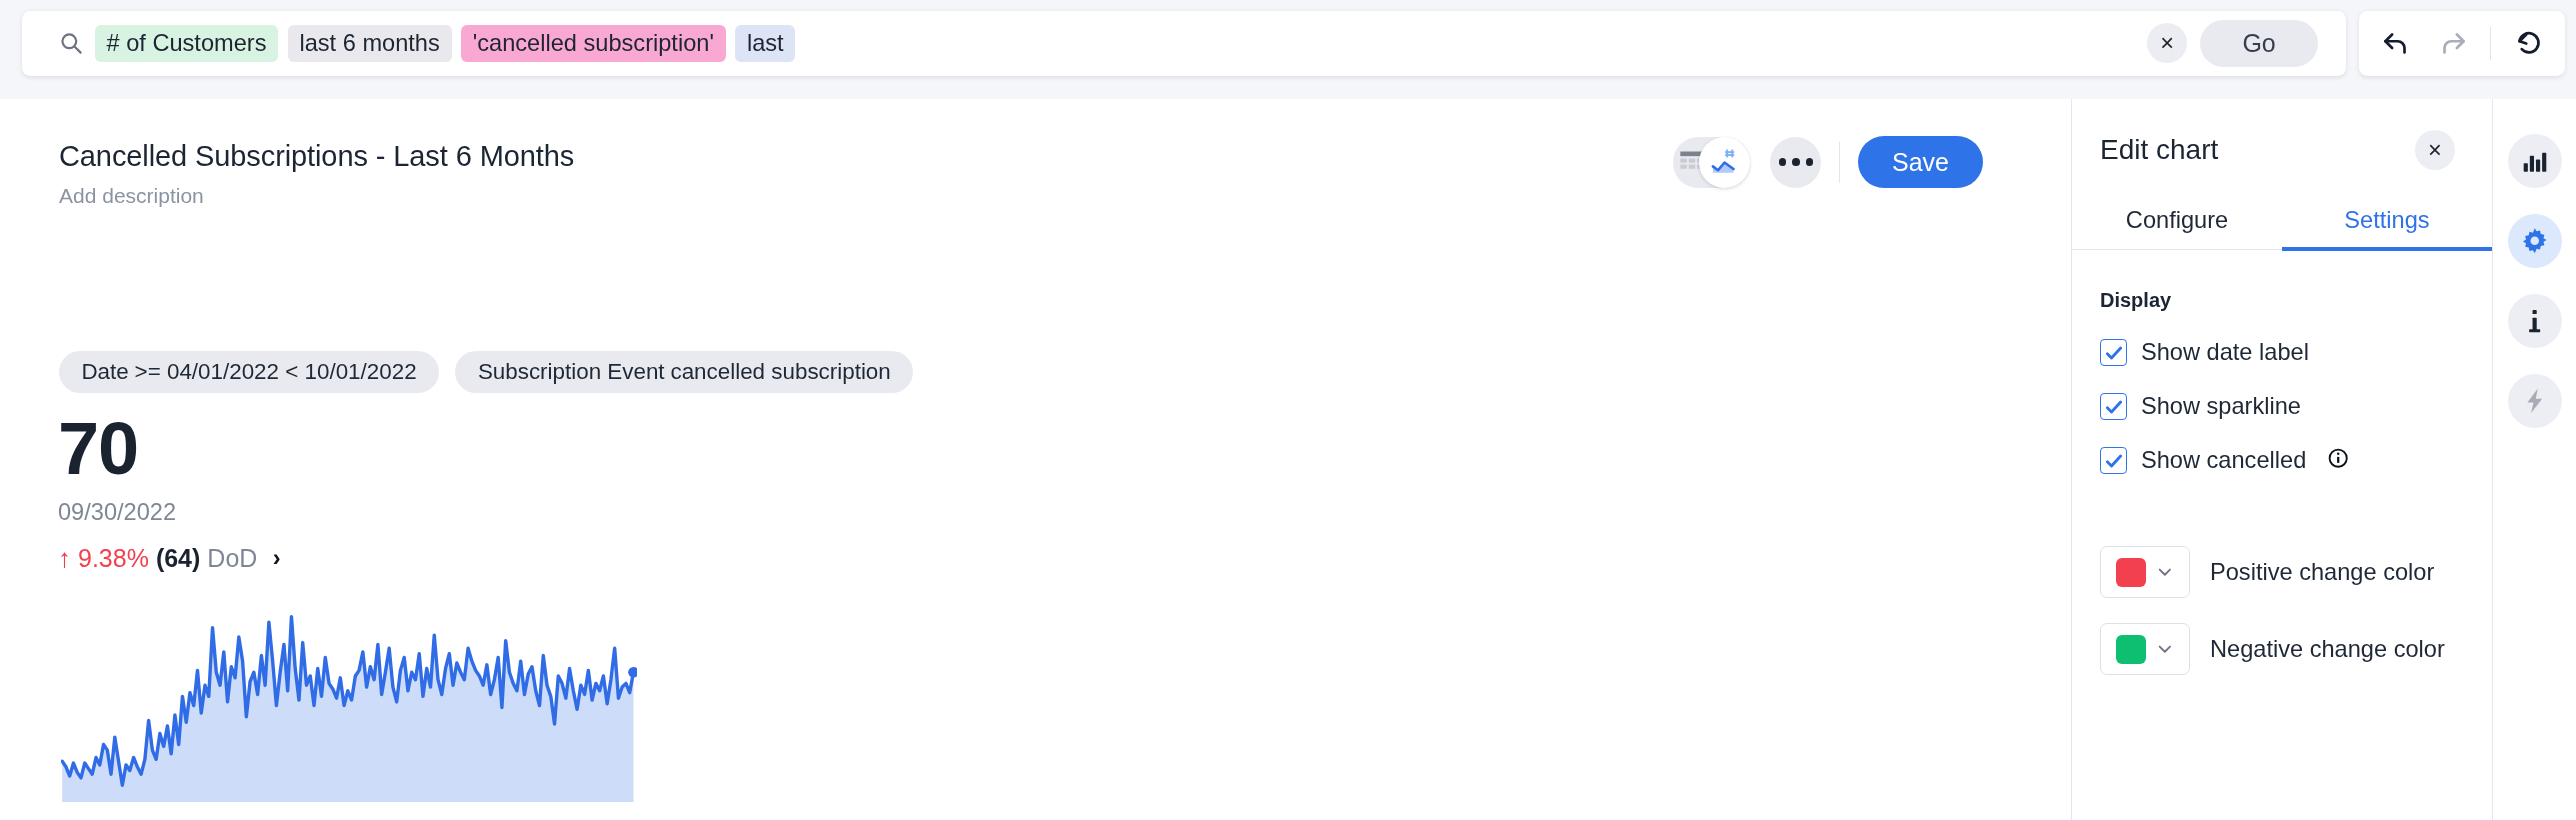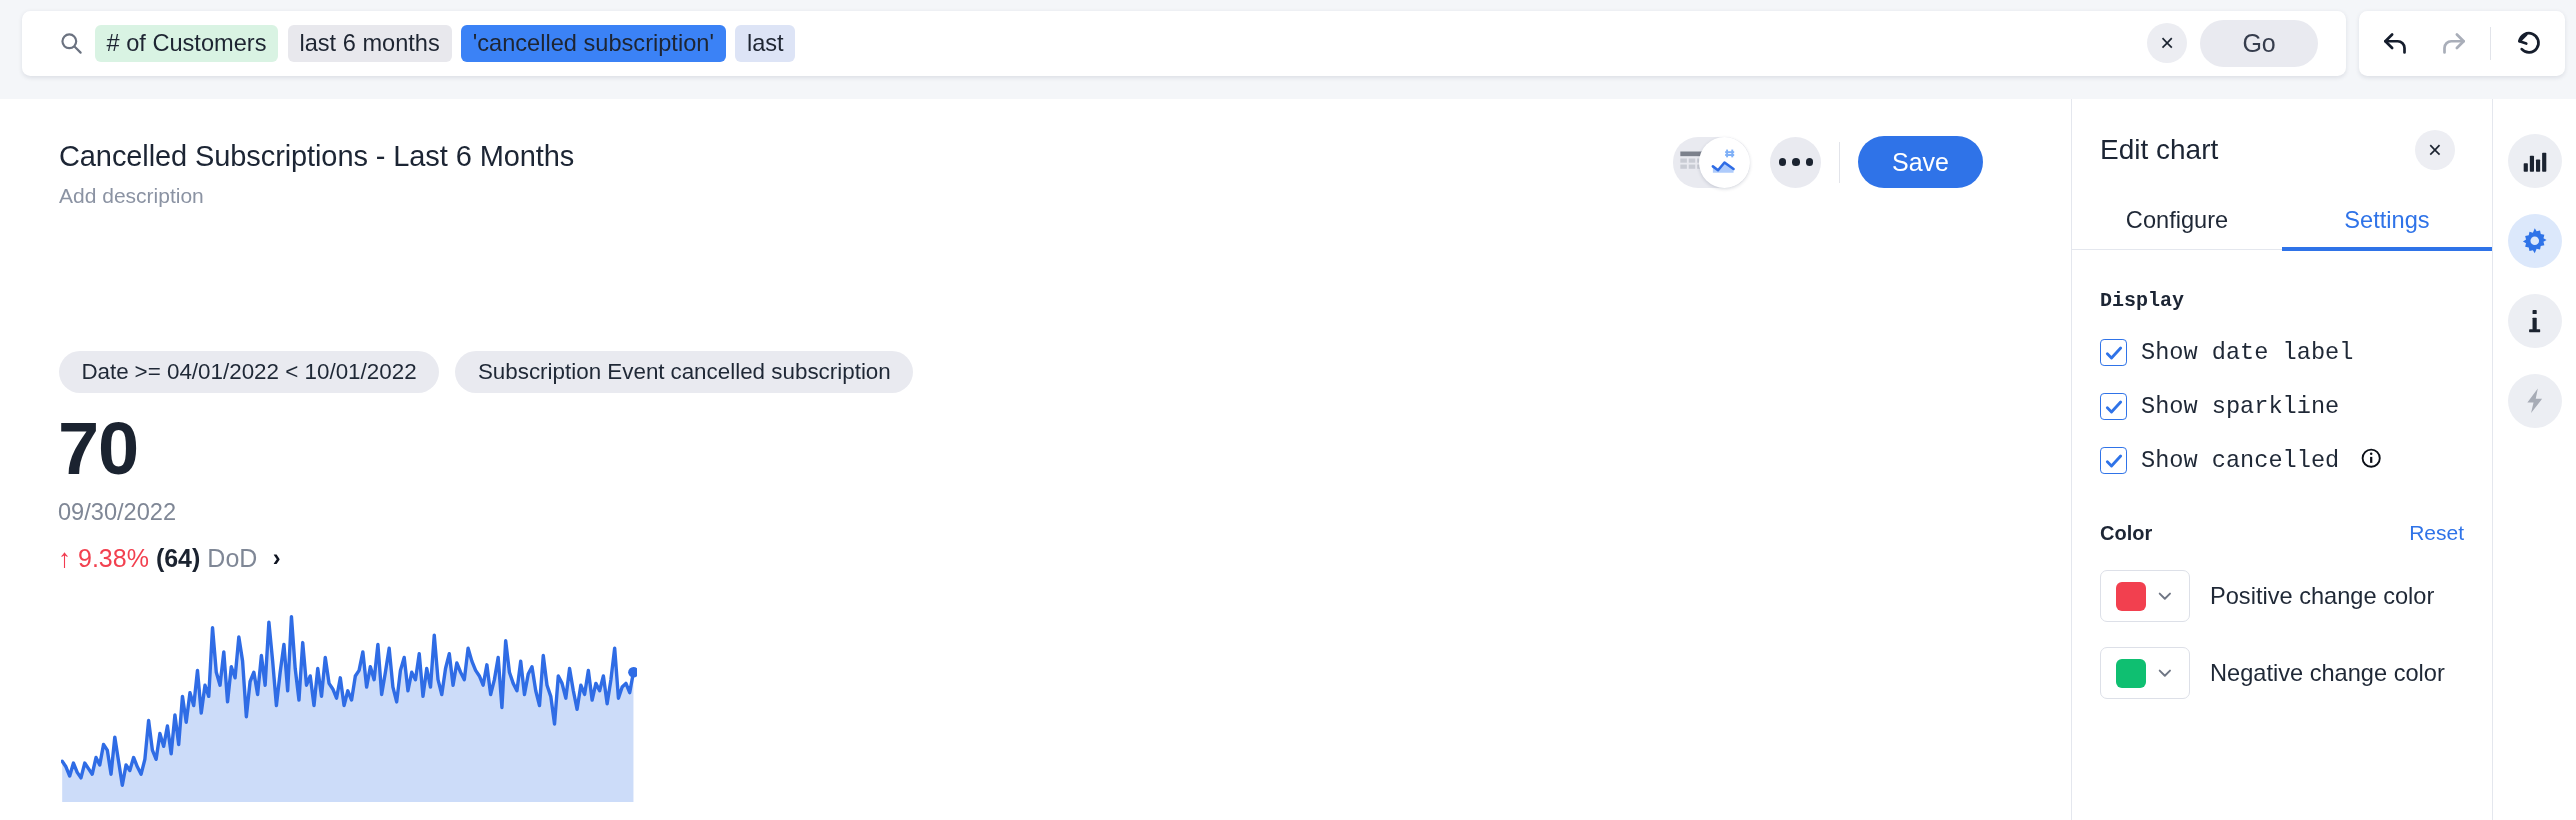--- a/index.html
+++ b/index.html
@@ -28,21 +28,21 @@
   .search-icon svg { width: 23.6px; height: 23.6px; }
 
   .chips { display: flex; align-items: center; gap: 9.4px; flex: 1 1 auto; }
   .chip {
     height: 37px; display: flex; align-items: center;
     padding: 0 11.8px; border-radius: 5.9px;
     font-size: 23.6px; color: #1e2532; white-space: nowrap;
   }
   .chip.measure   { background: #d9f3e3; }
   .chip.time      { background: #e8e8ed; }
-  .chip.filter    { background: #3b82f6; }
+  .chip.filter    { background: #f9a8d4; }
   .chip.grain     { background: #dde4f6; }
 
   .clear-btn {
     width: 40px; height: 40px; border-radius: 50%;
     background: #ecedf2; border: none; cursor: pointer;
     display: flex; align-items: center; justify-content: center;
     font-size: 23.6px; color: #1b2330; flex: 0 0 auto; margin-right: 13px;
   }
   .go-btn {
     height: 47px; min-width: 118px; padding: 0 27px;
@@ -142,21 +142,21 @@
   .tab {
     flex: 1 1 0; text-align: center; padding-bottom: 15.3px; font-size: 23.6px;
     color: #1f2836; cursor: pointer; position: relative;
   }
   .tab.active { color: #2f73e8; }
   .tab.active::after {
     content: ""; position: absolute; left: 0; right: 0; bottom: -1.8px; height: 4.1px; background: #2f73e8;
   }
 
   .sect-label { font-size: 20px; color: #1c2534; font-weight: bold; }
-  .display-sect { padding: 39px 28px 0 28px; font-family: Liberation Mono, monospace; }
+  .display-sect { padding: 39px 28px 0 28px; }
   .cbrow { display: flex; align-items: flex-start; gap: 14px; margin-top: 27px; cursor: pointer; }
   .cbox {
     width: 27px; height: 27px; border: 1.8px solid #2f73e8; border-radius: 4.1px;
     display: flex; align-items: center; justify-content: center; flex: 0 0 auto; background: #fff;
   }
   .cbox svg { width: 20px; height: 20px; }
   .cblabel { font-size: 23.6px; color: #1f2836; }
   .info-icon { width: 22.4px; height: 22.4px; margin-left: 7px; cursor: pointer; }
   .info-icon svg { width: 22.4px; height: 22.4px; }
 
@@ -354,24 +354,20 @@
         <svg viewBox="0 0 24 24" fill="none" stroke="#0b0f17" stroke-width="2">
             <circle cx="12" cy="12" r="9.2"></circle>
             <line x1="12" y1="10.6" x2="12" y2="17" stroke-width="2.4"></line>
             <circle cx="12" cy="7.2" r="1.3" fill="#0b0f17" stroke="none"></circle>
           </svg>
       </span>
     </div>
   </div>
 
   <div class="color-sect">
-    <div class="color-head">
-      <span class="sect-label">Color</span>
-      <span class="reset-link">Reset</span>
-    </div>
 
     <div class="colorrow">
       <span class="colorbtn">
         <span class="swatch" style="background: rgb(242, 64, 79);"></span>
         <svg class="chev-down" viewBox="0 0 24 24" fill="none" stroke="#6f7684" stroke-width="2.6" stroke-linecap="round" stroke-linejoin="round">
             <polyline points="5,9 12,16 19,9"></polyline>
           </svg>
       </span>
       <span class="colorlabel">Positive change color</span>
     </div>

